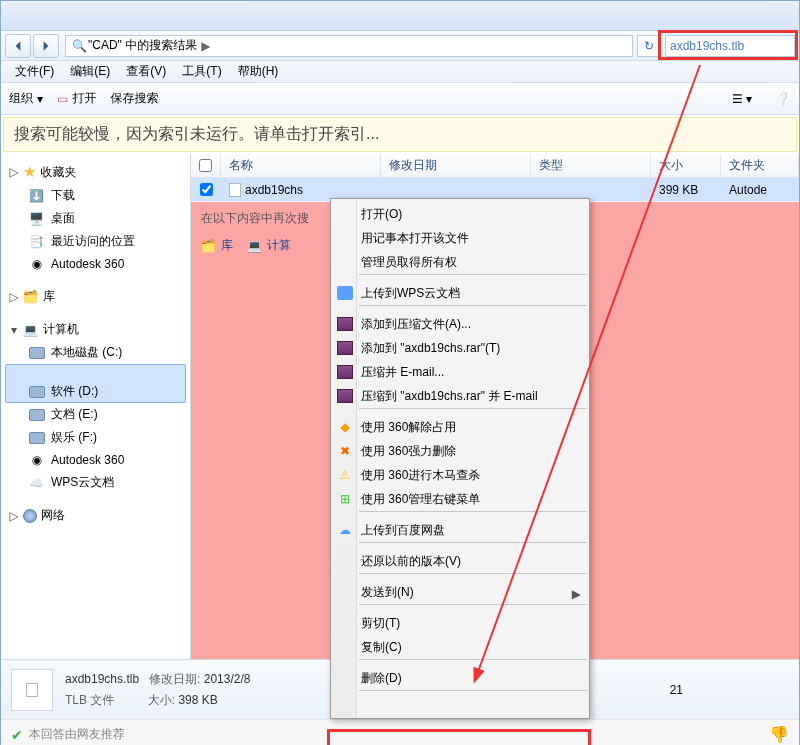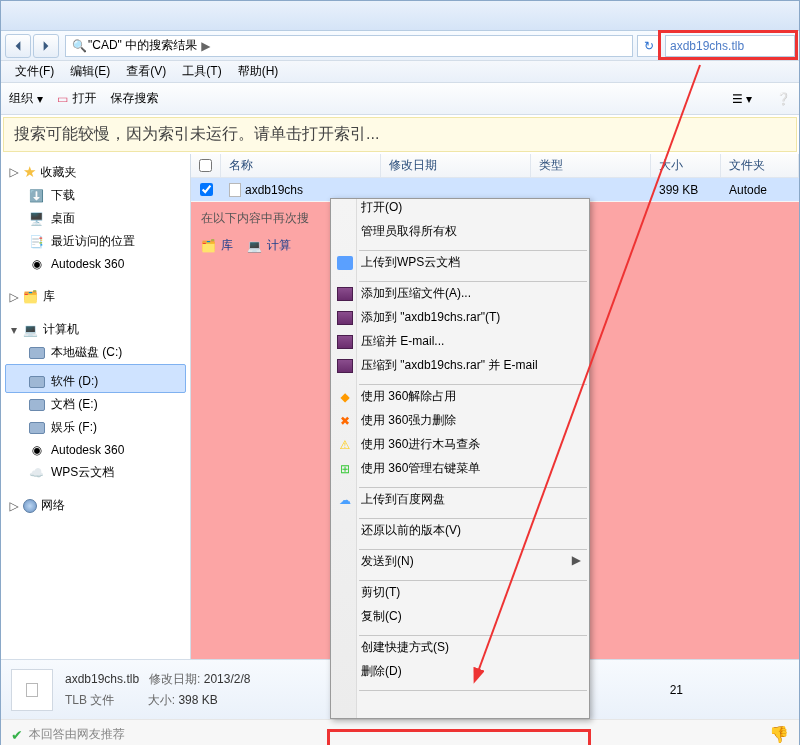--- a/index.html
+++ b/index.html
@@ -26,21 +26,21 @@
 .tb-dd { display:flex; align-items:center; gap:4px; }
 
 .infobar { background:#fffbe6; border:1px solid #f0e6a7; padding:6px 10px; margin:2px; font-size:16px; color:#444; }
 
 .body-split { display:flex; height: calc(100% - 30px - 30px - 22px - 32px - 34px - 60px - 30px); }
 .sidebar { width:190px; border-right:1px solid #d3dde8; background:#fff; padding:6px 4px; overflow:hidden; }
 .side-group { margin-bottom:10px; }
 .side-head { display:flex; align-items:center; gap:4px; padding:3px 4px; font-weight:400; }
 .side-head .tri { width:10px; text-align:center; color:#555; }
 .side-item { display:flex; align-items:center; gap:6px; padding:3px 4px 3px 24px; border-radius:2px; }
-.side-item.sel { background:#cfe3ff; border:1px solid #7fb1f0; padding:8px 3px 2px 23px; }
+.side-item.sel { background:#cfe3ff; border:1px solid #7fb1f0; padding:18px 3px 2px 23px; }
 .icn { width:16px; height:16px; display:inline-flex; align-items:center; justify-content:center; }
 
 .listarea { flex:1; display:flex; flex-direction:column; background:#fca5a5; }
 .listhead { height:24px; border-bottom:1px solid #e0e6ee; display:flex; align-items:center; background:linear-gradient(#fdfdfd,#f1f4f8); }
 .listhead .col { padding:0 8px; border-right:1px solid #e0e6ee; height:100%; display:flex; align-items:center; color:#2a4d7a; }
 .col-check { width:30px; justify-content:center; }
 .col-name { width:160px; }
 .col-date { width:150px; }
 .col-type { width:120px; }
 .col-size { width:70px; text-align:right; }
@@ -56,21 +56,21 @@
 
 .statusbar { height:60px; border-top:1px solid #d3dde8; background:linear-gradient(#f7fafe,#eaf1fa); display:flex; align-items:center; padding:6px 10px; gap:12px; position:relative; }
 .status-icon { width:42px; height:42px; border:1px solid #d0d8e2; background:#fff; display:flex; align-items:center; justify-content:center; }
 .status-txt { display:flex; flex-direction:column; gap:4px; }
 .status-txt .lbl { color:#666; }
 .status-txt .val { color:#333; }
 
 .footer { height:30px; display:flex; align-items:center; padding:0 10px; gap:8px; color:#888; background:#f7f7f7; border-top:1px solid #e6e6e6; justify-content:space-between; }
 
 .ctxmenu { position:absolute; left:330px; top:198px; width:260px; background:#f4f4f4; border:1px solid #9a9a9a; box-shadow:2px 2px 6px rgba(0,0,0,.3); z-index:50; }
-.ctxmenu .row { height:24px; display:flex; align-items:flex-start; padding:0 8px 0 30px; position:relative; }
+.ctxmenu .row { height:24px; display:flex; align-items:flex-end; padding:0 8px 0 30px; position:relative; }
 .ctxmenu .sep { height:1px; background:#c7c7c7; margin:3px 2px 3px 28px; }
 .ctxmenu .icon { position:absolute; left:5px; width:18px; height:18px; display:flex; align-items:center; justify-content:center; }
 .ctxmenu .sub { position:absolute; right:8px; color:#555; }
 .iconstrip { position:absolute; left:0; top:0; bottom:0; width:26px; background:linear-gradient(#f4f4f4,#ececec); border-right:1px solid #dcdcdc; }
 
 .highlight-searchbox { position:absolute; left:658px; top:30px; width:140px; height:30px; border:3px solid #e33; z-index:200; pointer-events:none; }
 .highlight-ctx { position:absolute; left:327px; top:729px; width:264px; height:18px; border:3px solid #e33; z-index:200; pointer-events:none; border-bottom:none;}
 .arrow-svg { position:absolute; left:0; top:0; width:800px; height:745px; z-index:150; pointer-events:none; }
 
 .drive-icon { width:16px; height:12px; background:#9eb7d4; border:1px solid #6a89ad; border-radius:2px; }
@@ -273,20 +273,24 @@
 
 <div class="ctxmenu">
   <div class="iconstrip"></div>
   <div id="ctx-rows">
       <div class="row">
         <span class="icon"></span>
         <span>打开(O)</span>
       </div>
       <div class="row">
         <span class="icon"></span>
+        <span>用记事本打开该文件</span>
+      </div>
+      <div class="row">
+        <span class="icon"></span>
         <span>管理员取得所有权</span>
       </div>
       <div class="sep"></div>
       <div class="row">
         <span class="icon">
           <span class="wps-icon"></span>
         </span>
         <span>上传到WPS云文档</span>
       </div>
       <div class="sep"></div>
@@ -360,24 +364,20 @@
       <div class="sep"></div>
       <div class="row">
         <span class="icon"></span>
         <span>剪切(T)</span>
       </div>
       <div class="row">
         <span class="icon"></span>
         <span>复制(C)</span>
       </div>
       <div class="sep"></div>
-      <div class="row">
-        <span class="icon"></span>
-        <span>创建快捷方式(S)</span>
-      </div>
       <div class="row">
         <span class="icon"></span>
         <span>删除(D)</span>
       </div>
       <div class="sep"></div>
       <div class="row"></div>
     </div>
 </div>
 
 <div class="highlight-searchbox"></div>

